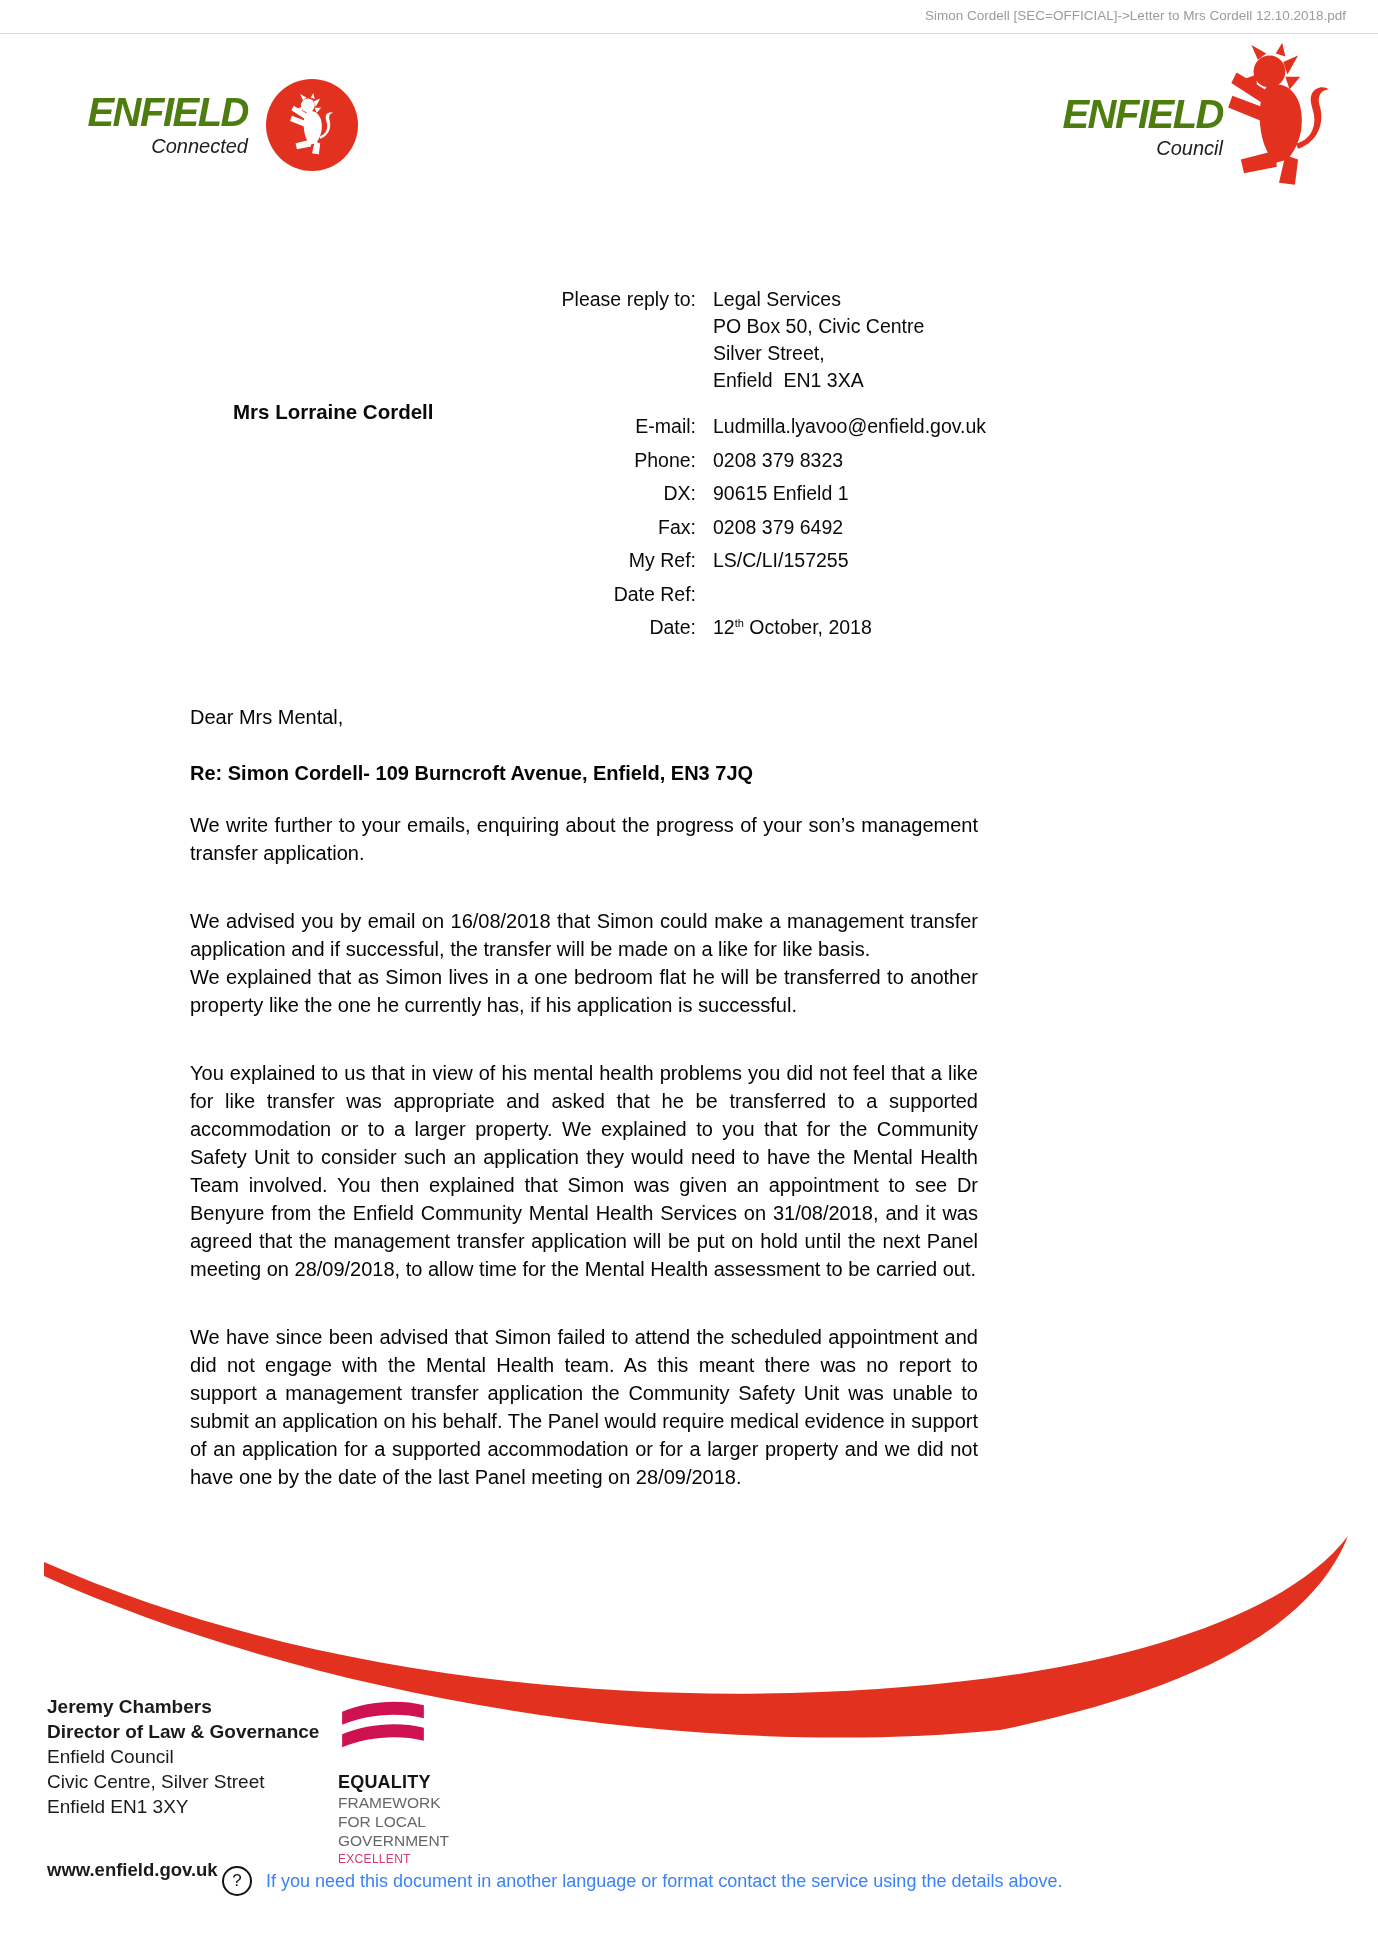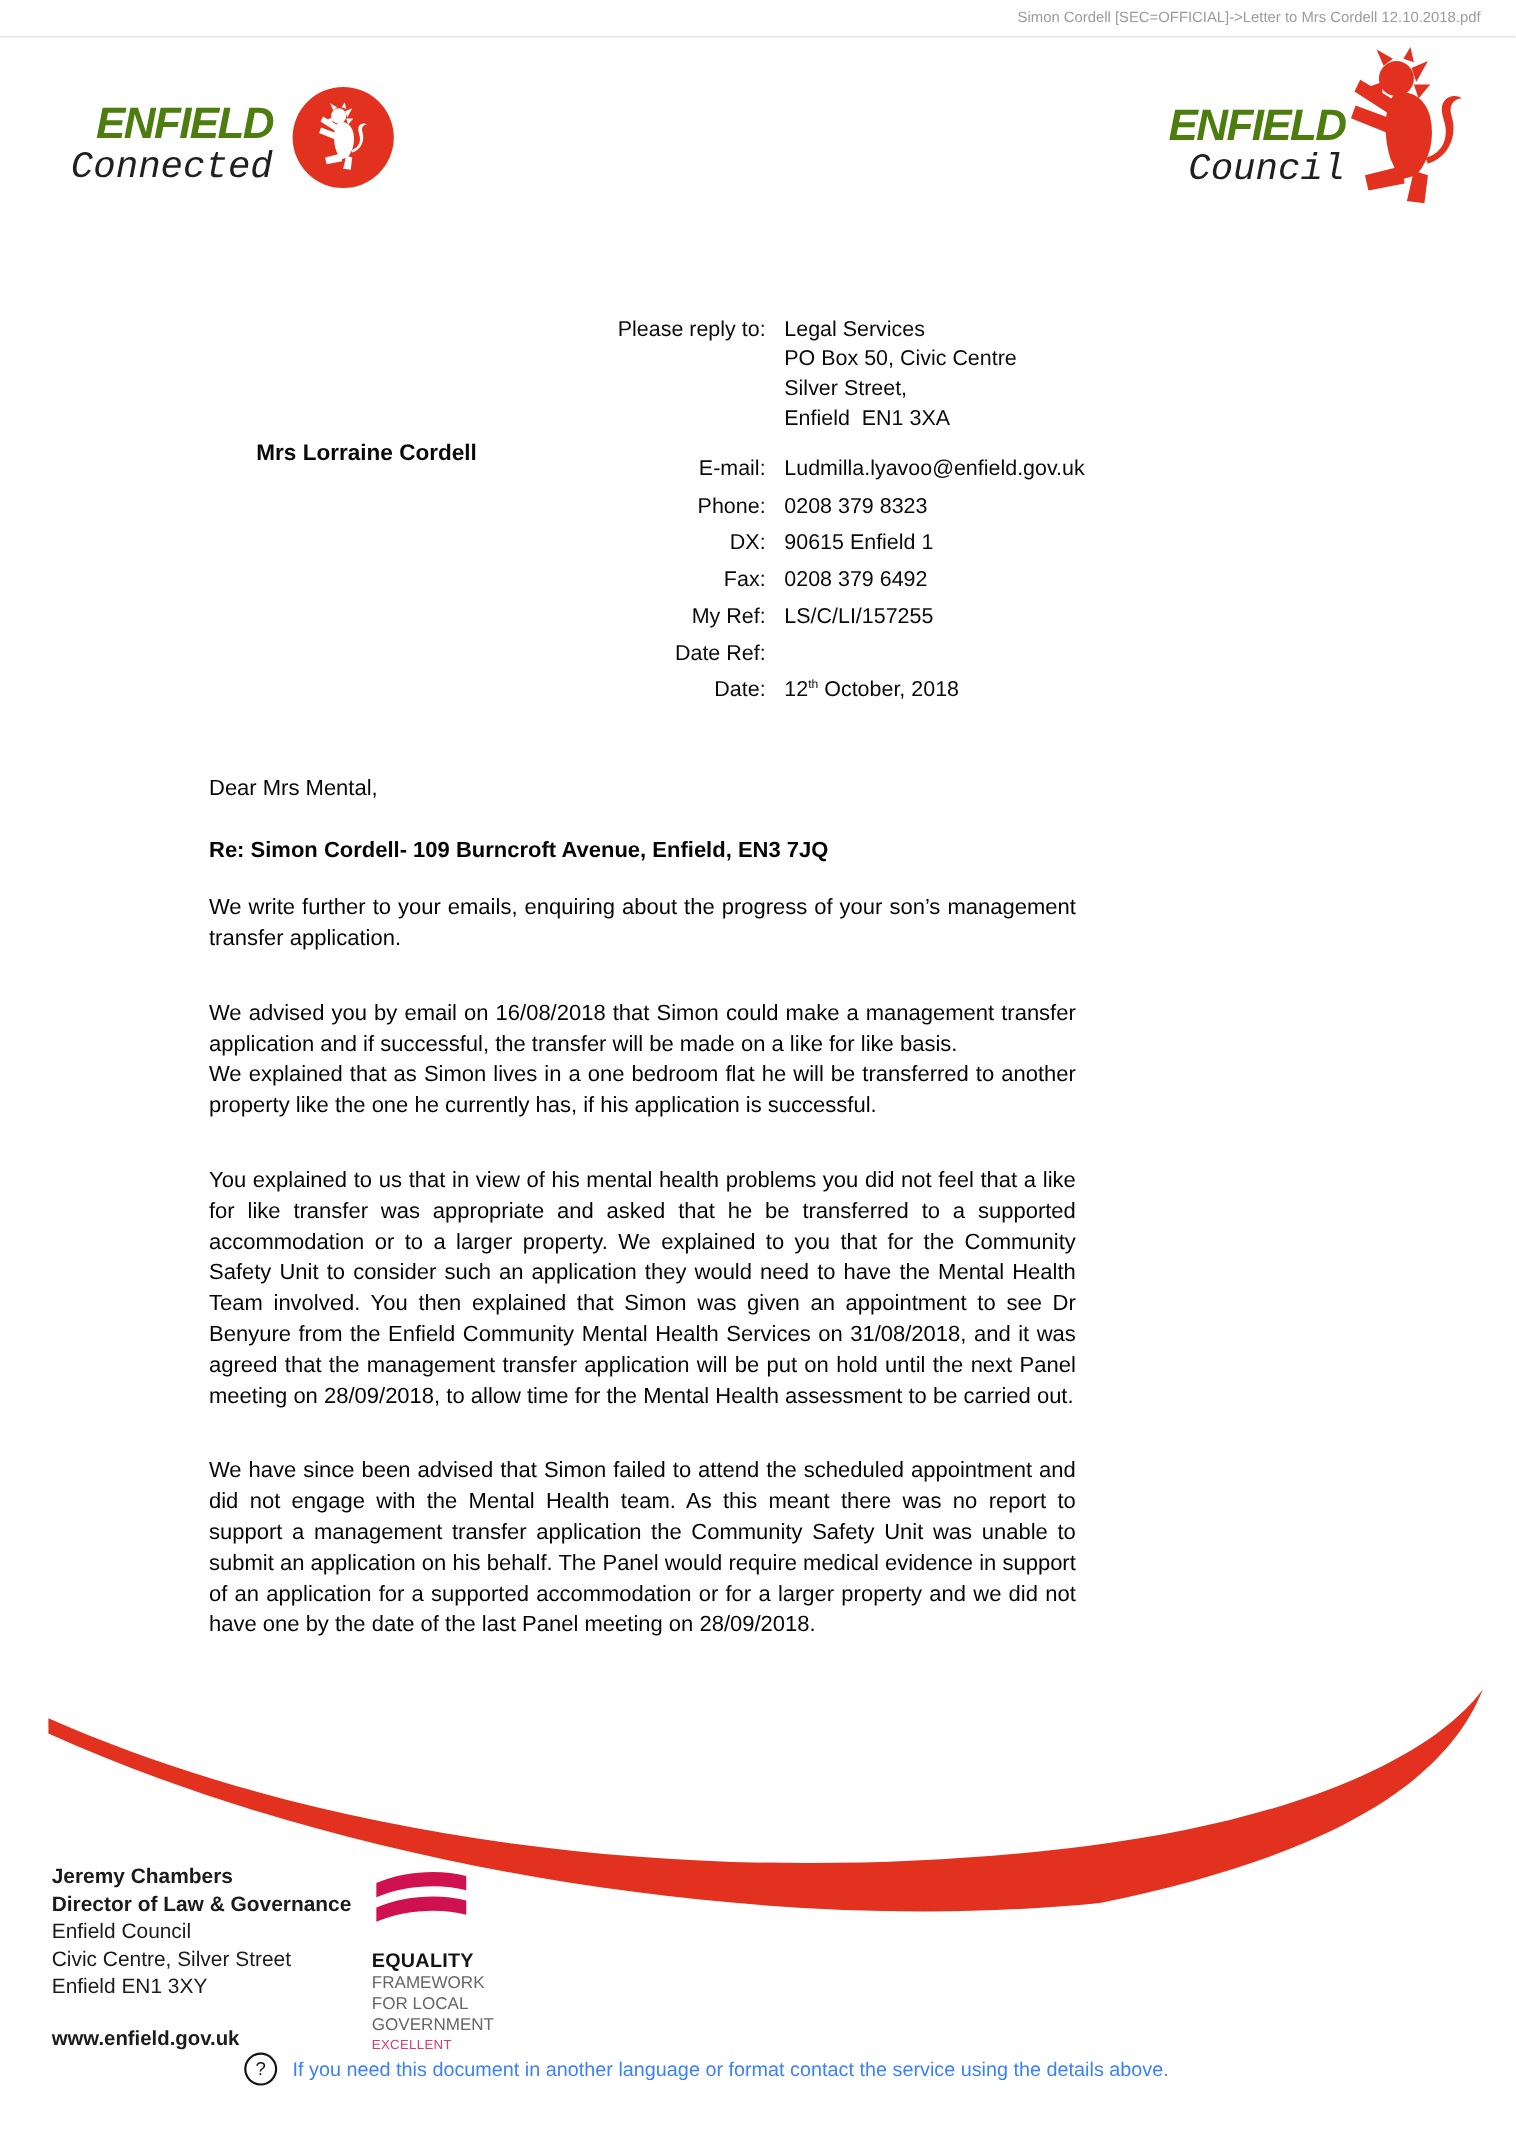--- a/index.html
+++ b/index.html
@@ -8,21 +8,21 @@
 
   
   .filename{position:absolute;top:8px;right:32px;font-size:13.5px;color:var(--filename-gray);}
   .top-rule{position:absolute;top:33px;left:0;width:100%;height:1px;background:var(--divider-gray);}
 
   
   .logo-text{position:absolute;text-align:right;line-height:1;}
   .logo-connected{left:58px;top:92px;width:190px;}
   .logo-council{left:990px;top:94px;width:233px;}
   .lg-name{font-style:italic;font-weight:bold;font-size:40px;letter-spacing:-1.5px;color:#4d7c0f;}
-  .lg-tag{font-style:italic;font-size:34px;color:#202020;margin-top:4px;font-family:Liberation Mono, monospace;}
+  .lg-tag{font-style:italic;font-size:20px;color:#202020;margin-top:4px;}
   .logo-circle{position:absolute;left:266px;top:79px;width:92px;height:92px;border-radius:50%;
                background:var(--enfield-red);display:flex;align-items:center;justify-content:center;}
   .circle-lion{width:46px;height:64px;fill:#ffffff;}
   .council-lion{position:absolute;left:1226px;top:42px;width:106px;height:150px;fill:var(--enfield-red);}
 
   
   .recipient{position:absolute;left:233px;top:400px;font-size:20.5px;font-weight:bold;}
 
   
   .hdr-block{position:absolute;left:556px;top:286px;width:486px;font-size:19.5px;}
@@ -41,21 +41,21 @@
   .para{margin:0 0 40px 0;}
   .para.cont{margin:0;}
 
   
   .swoosh{position:absolute;left:0;top:1520px;width:1378px;height:230px;display:block;}
   .swoosh path{fill:var(--enfield-red);}
 
   
   .signatory{position:absolute;left:47px;top:1694px;font-size:19px;line-height:25px;color:#1b1b1b;}
   .sig-bold{font-weight:bold;}
-  .website{margin-top:21px;font-weight:bold;font-size:18.5px;}
+  .website{margin-top:38px;font-weight:bold;font-size:18.5px;}
 
   .equality{position:absolute;left:338px;top:1697px;width:140px;}
   .eq-stripes{width:90px;height:52px;display:block;}
   .eq-stripes path{fill:var(--equality-crimson);}
   .eq-title{font-weight:bold;font-size:18px;color:#141414;margin-top:23px;letter-spacing:0.2px;}
   .eq-line{font-size:15.5px;color:var(--framework-gray);line-height:19px;}
   .eq-rating{font-size:12px;font-weight:normal;color:var(--excellent-pink);margin-top:2px;letter-spacing:0.3px;}
 
   .lang-note{position:absolute;left:222px;top:1866px;display:flex;align-items:center;gap:14px;width:980px;}
   .q-icon{width:26px;height:26px;flex:none;border:2px solid #141414;border-radius:50%;

